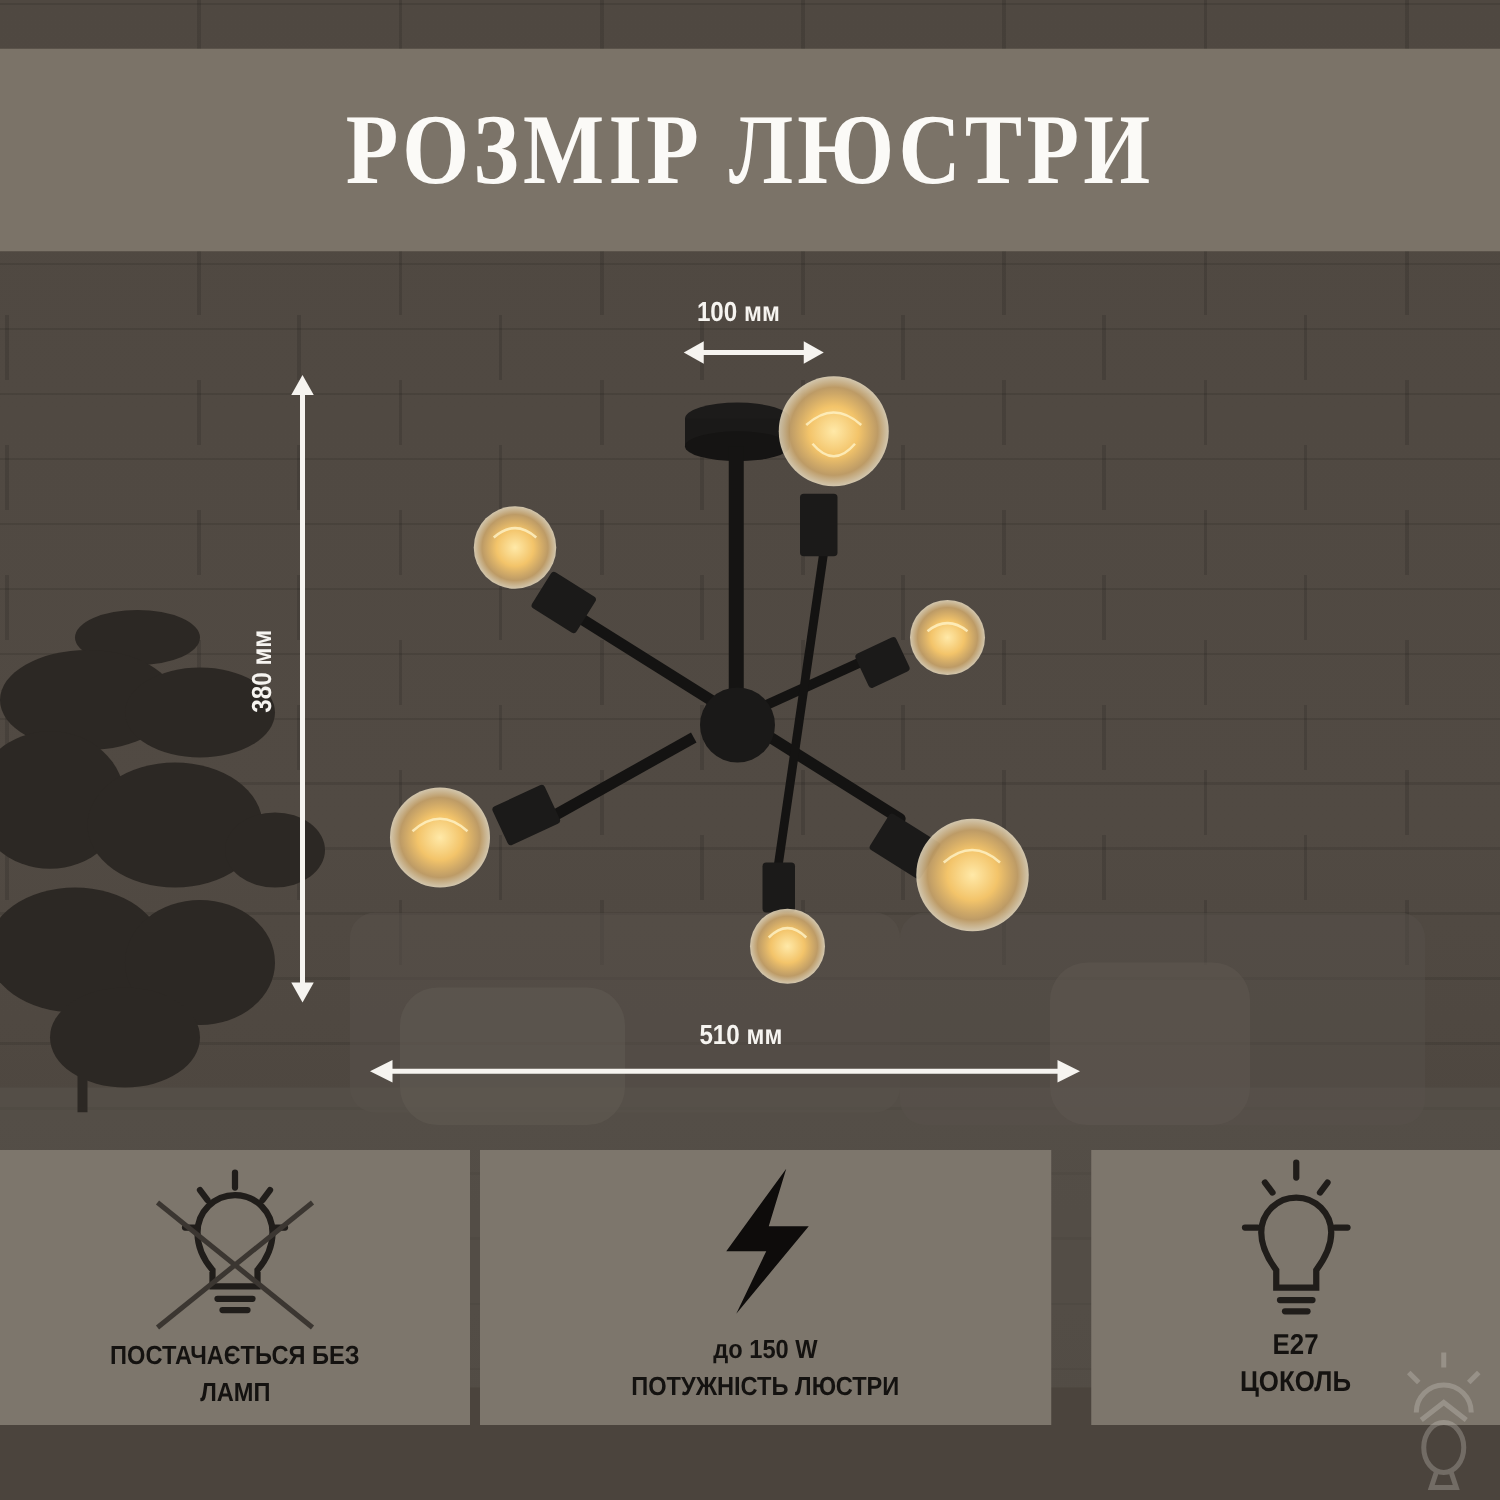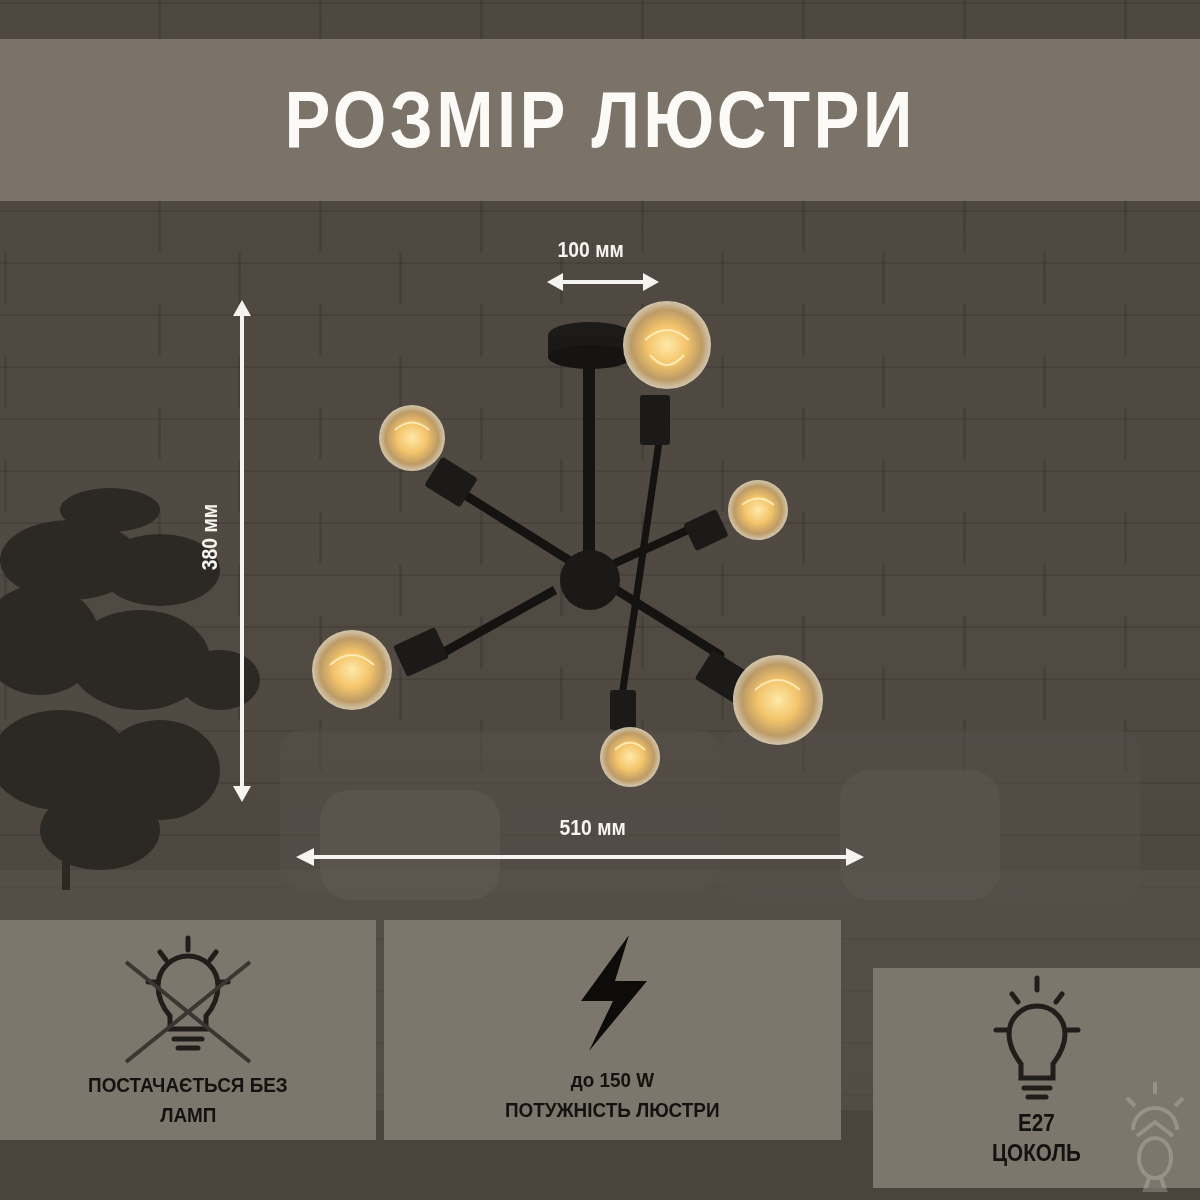--- a/index.html
+++ b/index.html
@@ -23,21 +23,21 @@
   .wall .brickrow.odd { background-position: 80px 0; }
   .plant {
     position: absolute; left: 0; top: 470px; width: 260px; height: 420px;
   }
   .sofa {
     position: absolute; left: 0; top: 730px; width: 1200px; height: 470px;
   }
   .header-band {
     position: absolute; left: 0; top: 39px; width: 1200px; height: 162px;
     background: #7b7368;
-    display: flex; align-items: center; justify-content: center;
+    display: flex; align-items: center; justify-content: center; font-family: Liberation Serif, serif;
   }
   .header-title {
     color: #fbfaf7; font-weight: bold; font-size: 80px; letter-spacing: 4px;
     transform: scaleX(0.86); white-space: nowrap; line-height: 1;
   }
   .dim-label {
     position: absolute; color: #f6f4f0; font-weight: bold; font-size: 22px;
     white-space: nowrap; transform: scaleX(0.88);
   }
   .arrow { position: absolute; }
@@ -192,21 +192,21 @@
 </div>
 
 <div class="card" style="left:384px; width:457px;">
   <svg class="icon" width="80" height="120" viewBox="0 0 80 120" style="margin-top:13px;">
     <polygon points="56,2 8,68 40,68 16,118 74,48 42,48" fill="#0e0c0b"></polygon>
   </svg>
   <div class="line1" style="margin-top:12px;">до 150 W</div>
   <div class="line2">ПОТУЖНІСТЬ ЛЮСТРИ</div>
 </div>
 
-<div class="card" style="left:873px; width:327px;margin-top:48px;">
+<div class="card" style="left:873px; width:327px;">
   <svg class="icon" width="110" height="130" viewBox="0 0 110 130" style="margin-top:6px;">
     <g stroke="#201d1a" stroke-width="5" fill="none" stroke-linecap="round">
       <line x1="55" y1="4" x2="55" y2="16"></line>
       <line x1="30" y1="20" x2="36" y2="28"></line>
       <line x1="80" y1="20" x2="74" y2="28"></line>
       <line x1="14" y1="56" x2="24" y2="56"></line>
       <line x1="86" y1="56" x2="96" y2="56"></line>
       <path d="M39 104 L39 90 Q27 74 27 60 A28 28 0 0 1 83 60 Q83 74 71 90 L71 104 Z"></path>
       <line x1="42" y1="114" x2="68" y2="114"></line>
       <line x1="46" y1="123" x2="64" y2="123"></line>

